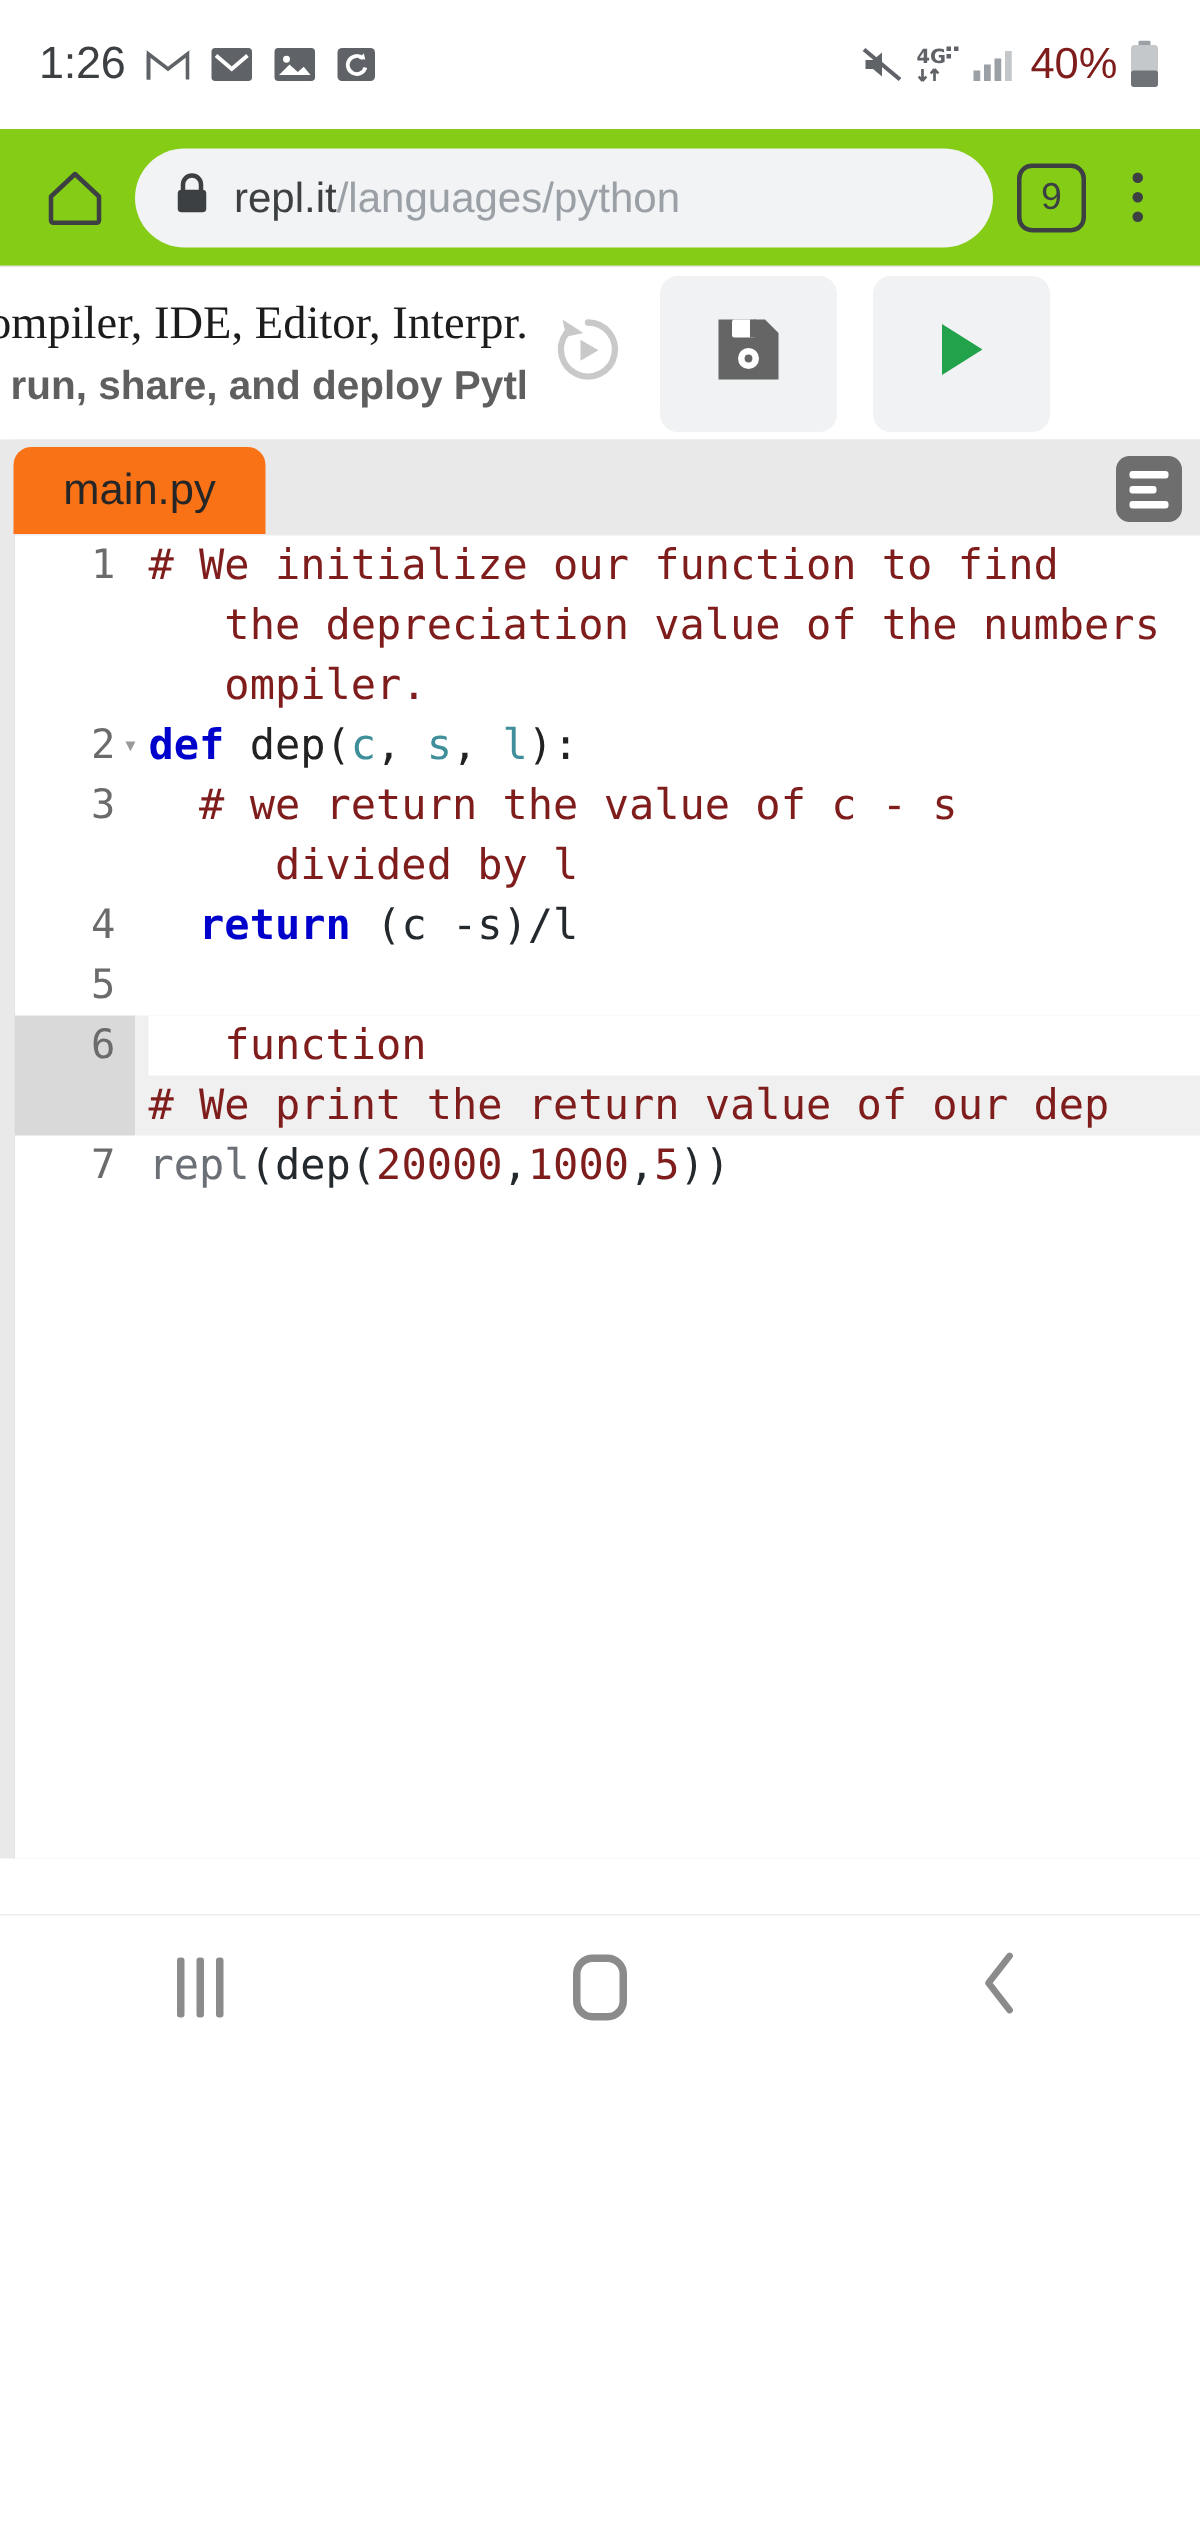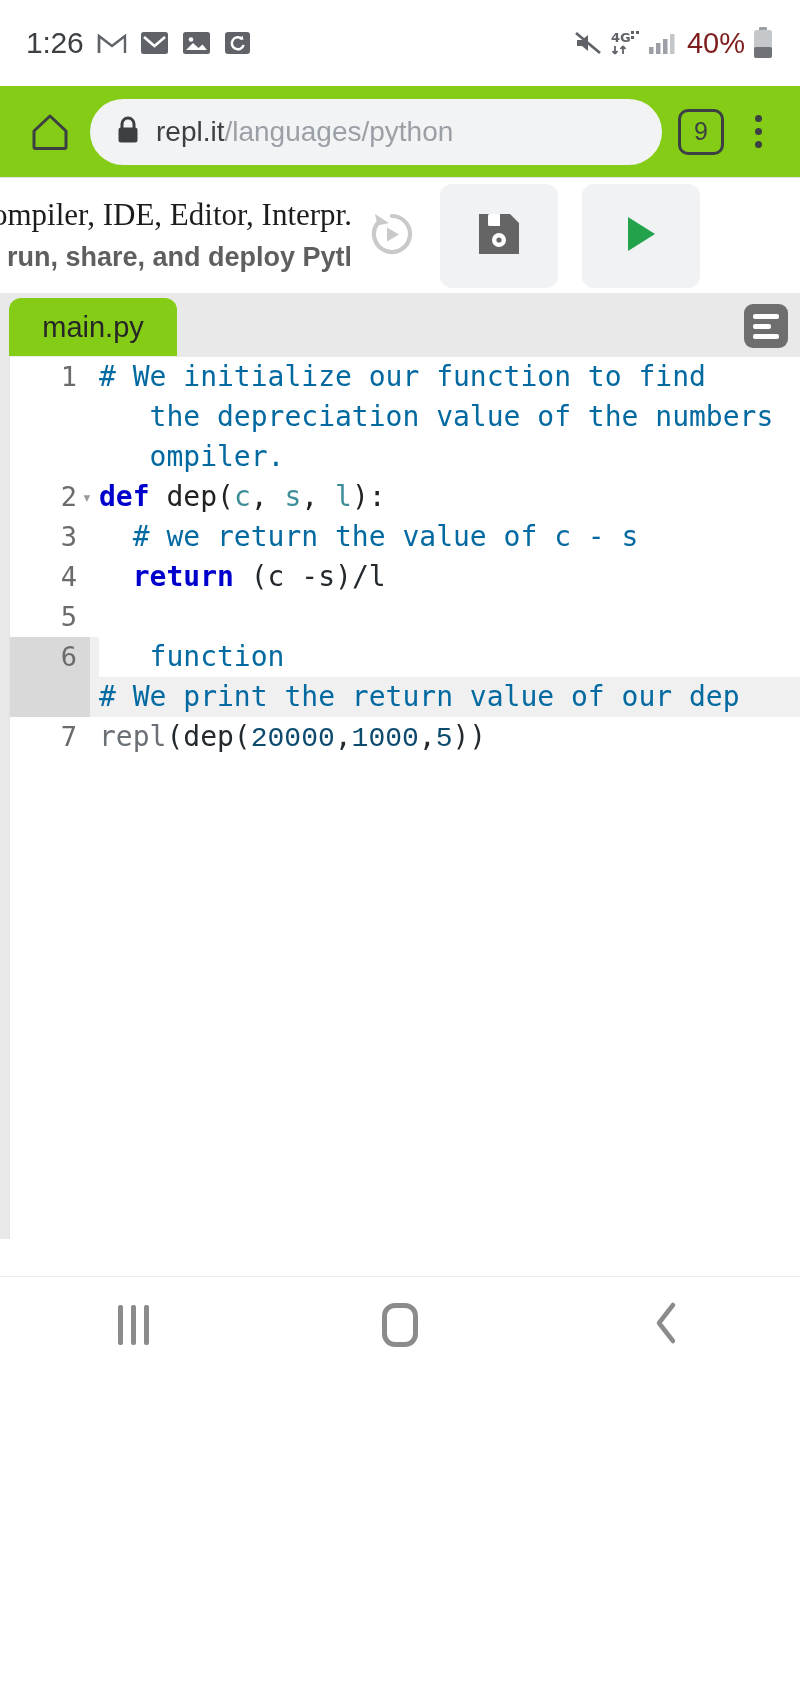--- a/index.html
+++ b/index.html
@@ -67,21 +67,21 @@
   }
   .actbtn.run{ margin-left:24px; }
 
   
   .editorwrap{
     position:absolute; left:0; right:0; top:293px; bottom:133px;
     background:#e9e9e9; padding-left:9px;
   }
   .tabstrip{ height:63px; background:#e9e9e9; position:relative; display:flex; align-items:flex-end;}
   .filetab{
-    background:#84cc16; border-radius:12px 12px 0 0;
+    background:#f97316; border-radius:12px 12px 0 0;
     height:58px; min-width:168px; display:flex; align-items:center; justify-content:center;
     font-size:29px; color:#262626; padding:0 26px;
   }
   .fmticon{
     position:absolute; right:12px; top:11px;
     width:44px; height:44px; background:#6e6e6e; border-radius:9px;
     display:flex; flex-direction:column; align-items:flex-start; justify-content:center;
     gap:5px; padding-left:9px;
   }
   .fmticon i{ display:block; height:5px; background:#fff; border-radius:2px;}
@@ -105,25 +105,25 @@
   }
   .gut .fold{
     position:absolute; right:-2px; top:0; line-height:40px;
     font-size:17px; color:#9a9a9a;
   }
   .src{
     flex:1; font-family:"DejaVu Sans Mono", monospace; font-size:28px;
     line-height:40px; white-space:pre; color:#24292e; padding-left:9px;
   }
   .vrow{ display:block; height:40px; white-space:pre; }
-  .cm{ color:#0369a1; }
+  .cm{ color:#7f1d1d; }
   .kw{ color:#0000cd; font-weight:600; }
   .fn{ color:#222; }
   .arg{ color:#3f8f9b; }
-  .num{ color:#0c4a6e;font-family:Liberation Mono, monospace; }
+  .num{ color:#7f1d1d; }
   .bi{ color:#6b7076; }
   .pl{ color:#24292e; }
 
   
   .navbar{
     position:absolute; left:0; right:0; bottom:0; height:96px;
     background:#fff; border-top:1px solid #ececec;
     display:flex; align-items:center; justify-content:space-around;
   }
   .navbtn{ width:120px; height:96px; display:flex; align-items:center; justify-content:center; }
@@ -276,21 +276,21 @@
         <div class="codeline">
           <div class="gut">1</div>
           <div class="src"><span class="vrow"><span class="cm"># We initialize our function to find</span></span><span class="vrow"><span class="cm">   the depreciation value of the numbers</span></span><span class="vrow"><span class="cm">   ompiler.</span></span></div>
         </div>
         <div class="codeline">
           <div class="gut">2<span class="fold">▾</span></div>
           <div class="src"><span class="vrow"><span class="kw">def </span><span class="fn">dep(</span><span class="arg">c</span><span class="fn">, </span><span class="arg">s</span><span class="fn">, </span><span class="arg">l</span><span class="fn">):</span></span></div>
         </div>
         <div class="codeline">
           <div class="gut">3</div>
-          <div class="src"><span class="vrow"><span class="cm">  # we return the value of c - s</span></span></div>
+          <div class="src"><span class="vrow"><span class="cm">  # we return the value of c - s</span></span><span class="vrow"><span class="cm">     divided by l</span></span></div>
         </div>
         <div class="codeline">
           <div class="gut">4</div>
           <div class="src"><span class="vrow"><span class="pl">  </span><span class="kw">return</span><span class="pl"> (c -s)/l</span></span></div>
         </div>
         <div class="codeline">
           <div class="gut">5</div>
           <div class="src"><span class="vrow"><span class="pl"></span></span></div>
         </div>
         <div class="codeline active">

